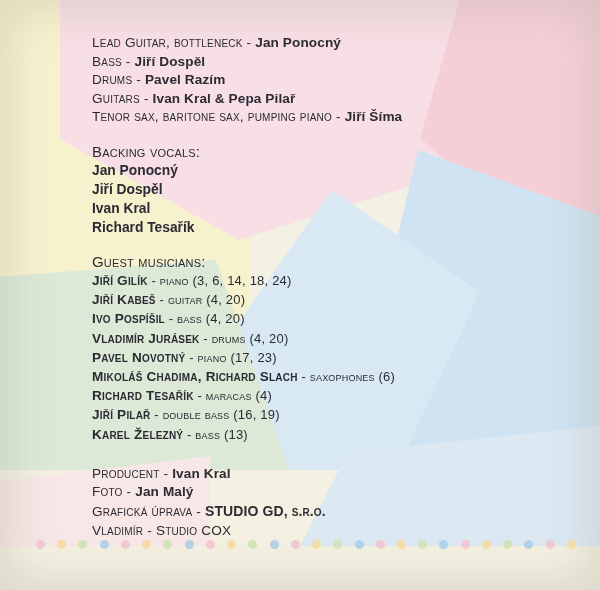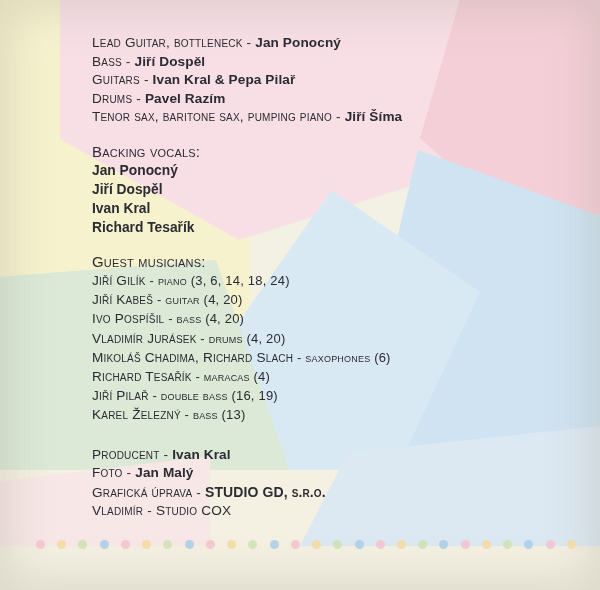--- a/index.html
+++ b/index.html
@@ -139,21 +139,21 @@
     font-weight: bold;
     font-size: 13.8px;
     line-height: 19px;
   }
   .guest-line {
     font-size: 13.2px;
     line-height: 19.2px;
     white-space: nowrap;
   }
   .guest-name {
-    font-weight: normal;
+    font-weight: bold;
     font-size: 13.6px;
     font-variant: small-caps;
     letter-spacing: .2px;
   }
   .guest-role {
     font-variant: small-caps;
     font-size: 13px;
     letter-spacing: .2px;
   }
 </style>
@@ -179,24 +179,24 @@
   <div id="credits">
 
     <div>
       <div class="line">
         <span class="role">Lead Guitar, bottleneck</span><span class="role"> - </span><span class="name">Jan Ponocný</span>
       </div>
       <div class="line">
         <span class="role">Bass</span><span class="role"> - </span><span class="name">Jiří Dospěl</span>
       </div>
       <div class="line">
+        <span class="role">Drums</span><span class="role"> - </span><span class="name">Pavel Razím</span>
+      </div>
+      <div class="line">
         <span class="role">Guitars</span><span class="role"> - </span><span class="name">Ivan Kral &amp; Pepa Pilař</span>
-      </div>
-      <div class="line">
-        <span class="role">Drums</span><span class="role"> - </span><span class="name">Pavel Razím</span>
       </div>
       <div class="line">
         <span class="role">Tenor sax, baritone sax, pumping piano</span><span class="role"> - </span><span class="name">Jiří Šíma</span>
       </div>
     </div>
 
     <div class="block-gap"></div>
 
     <div>
       <div class="heading">Backing vocals:</div>
@@ -217,20 +217,23 @@
       <div class="guest-line">
         <span class="guest-name">Jiří Kabeš</span><span class="guest-role"> - </span><span class="guest-role">guitar (4, 20)</span>
       </div>
       <div class="guest-line">
         <span class="guest-name">Ivo Pospíšil</span><span class="guest-role"> - </span><span class="guest-role">bass (4, 20)</span>
       </div>
       <div class="guest-line">
         <span class="guest-name">Vladimír Jurásek</span><span class="guest-role"> - </span><span class="guest-role">drums (4, 20)</span>
       </div>
       <div class="guest-line">
+        <span class="guest-name">Pavel Novotný</span><span class="guest-role"> - </span><span class="guest-role">piano (17, 23)</span>
+      </div>
+      <div class="guest-line">
         <span class="guest-name">Mikoláš Chadima, Richard Slach</span><span class="guest-role"> - </span><span class="guest-role">saxophones (6)</span>
       </div>
       <div class="guest-line">
         <span class="guest-name">Richard Tesařík</span><span class="guest-role"> - </span><span class="guest-role">maracas (4)</span>
       </div>
       <div class="guest-line">
         <span class="guest-name">Jiří Pilař</span><span class="guest-role"> - </span><span class="guest-role">double bass (16, 19)</span>
       </div>
       <div class="guest-line">
         <span class="guest-name">Karel Železný</span><span class="guest-role"> - </span><span class="guest-role">bass (13)</span>

